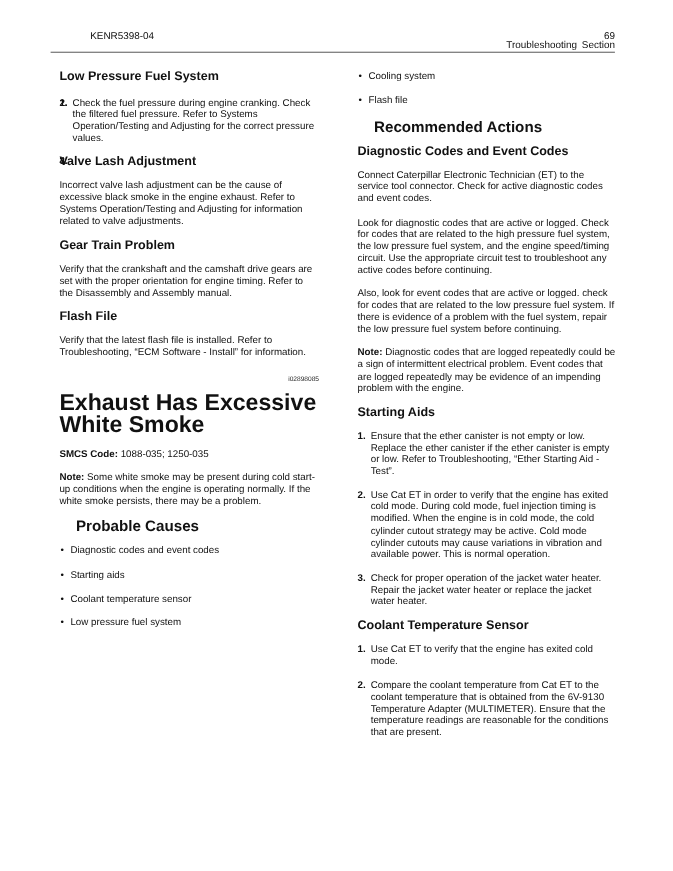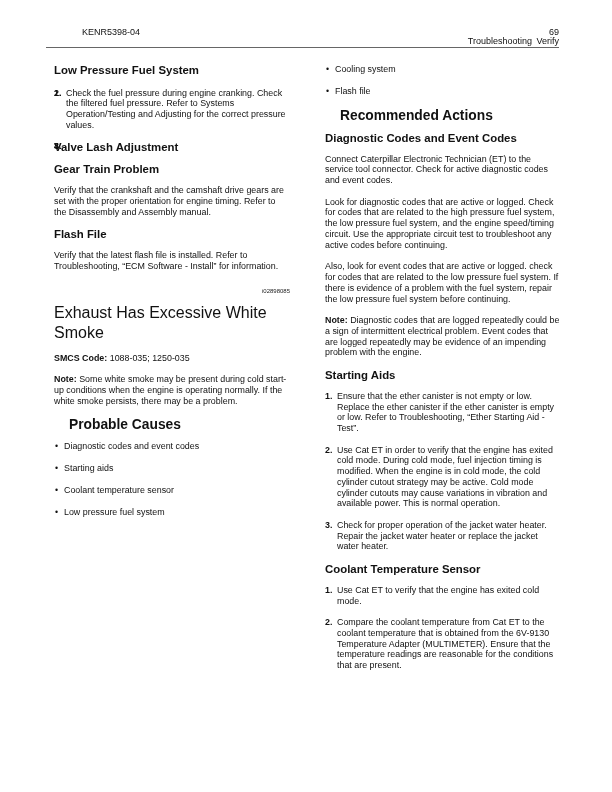--- a/index.html
+++ b/index.html
@@ -15,50 +15,51 @@
   .header .docno { position: absolute; left: 0; top: 3px; padding-left: 36px; }
   .header .pgno { position: absolute; right: 0; top: 3px; }
   .header .section { position: absolute; right: 0; top: 12px; word-spacing: 2px; }
 
   .col { position: absolute; top: 64px; font-size: 8.9px; line-height: 10.8px; }
   .col-left { left: 54px; width: 236px; }
   .col-right { left: 325px; width: 236px; }
 
   h3 { font-size: 11.4px; font-weight: bold; margin: 0 0 9px 0; line-height: 13px; }
   h2 { font-size: 13.8px; font-weight: bold; margin: 0 0 8px 15px; line-height: 16px; }
-  h1 { font-size: 16px; font-weight: normal; margin: 0 0 10px 0; line-height: 20px; }
+  h1 { font-size: 21px; font-weight: bold; margin: 0 0 10px 0; line-height: 20px; }
   p { margin: 0 0 10.6px 0; }
   ol { list-style: none; padding: 0; margin: 0; }
   ol li { position: relative; padding-left: 12px; margin-bottom: 10.6px; }
   ol li .num { position: absolute; left: 0; top: 0; font-weight: bold; }
   ul { list-style: none; padding: 0; margin: 0; }
   ul li { position: relative; padding-left: 10px; margin-bottom: 11px; }
   ul li .bullet { position: absolute; left: 1px; top: 0; }
   .docid { text-align: right; font-size: 6px; margin: 14px 0 6px 0; color: #222; }
   b { font-weight: bold; }
 </style>
 </head>
 <body>
 
 <div class="header">
   <span class="docno">KENR5398-04</span>
   <span class="pgno">69</span>
-  <span class="section">Troubleshooting Verify</span>
+  <span class="section">Troubleshooting Section</span>
 </div>
 
 <div class="col col-left">
   <h3>Low Pressure Fuel System</h3>
   <ol>
     <li><span class="num">1.</span></li>
     <li><span class="num">2.</span><span>Check the fuel pressure during engine cranking. Check the filtered fuel pressure. Refer to Systems Operation/Testing and Adjusting for the correct pressure values.</span></li>
     <li><span class="num">3.</span></li>
     <li><span class="num">4.</span></li>
   </ol>
 
   <h3>Valve Lash Adjustment</h3>
+  <p>Incorrect valve lash adjustment can be the cause of excessive black smoke in the engine exhaust. Refer to Systems Operation/Testing and Adjusting for information related to valve adjustments.</p>
 
   <h3>Gear Train Problem</h3>
   <p>Verify that the crankshaft and the camshaft drive gears are set with the proper orientation for engine timing. Refer to the Disassembly and Assembly manual.</p>
 
   <h3>Flash File</h3>
   <p>Verify that the latest flash file is installed. Refer to Troubleshooting, “ECM Software - Install” for information.</p>
 
   <div class="docid">i02898085</div>
   <h1>Exhaust Has Excessive White Smoke</h1>
   <p><b>SMCS Code:</b><span> 1088-035; 1250-035</span></p>

